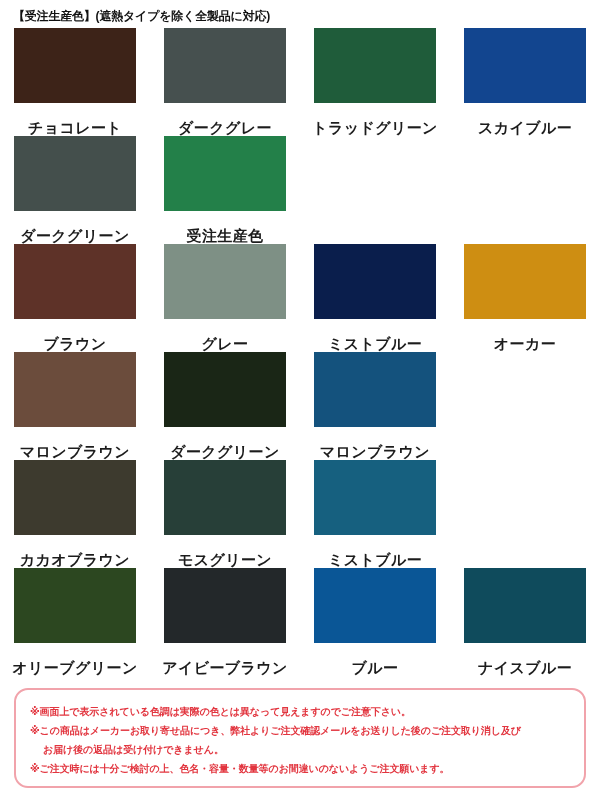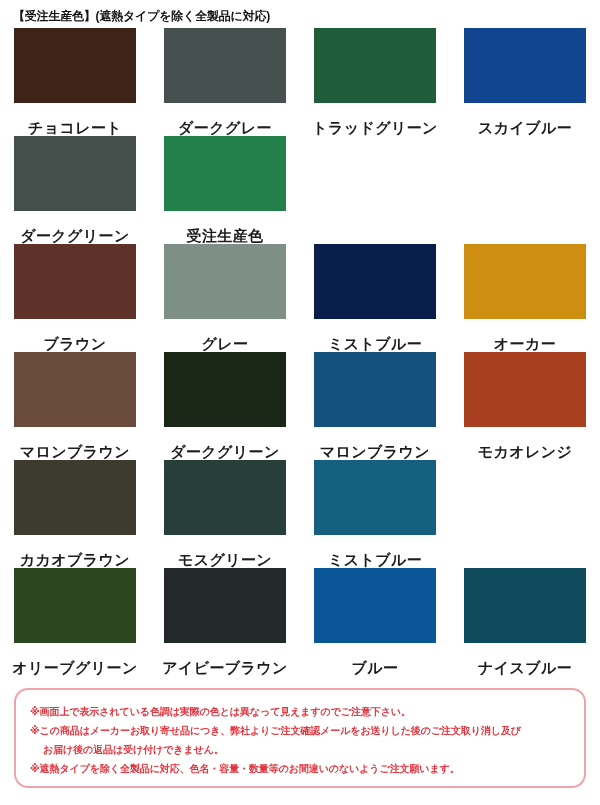--- a/index.html
+++ b/index.html
@@ -152,24 +152,20 @@
           <div class="swatch-label">マロンブラウン</div>
         </div>
         <div class="cell">
           <div class="swatch" style="background: rgb(26, 38, 22);"></div>
           <div class="swatch-label">ダークグリーン</div>
         </div>
         <div class="cell">
           <div class="swatch" style="background: rgb(20, 82, 125);"></div>
           <div class="swatch-label">マロンブラウン</div>
         </div>
-        <div class="cell">
-          <div class="swatch" style="background: rgb(168, 64, 31);"></div>
-          <div class="swatch-label">モカオレンジ</div>
-        </div>
       </div>
       <div class="row">
         <div class="cell">
           <div class="swatch" style="background: rgb(61, 58, 46);"></div>
           <div class="swatch-label">カカオブラウン</div>
         </div>
         <div class="cell">
           <div class="swatch" style="background: rgb(39, 63, 56);"></div>
           <div class="swatch-label">モスグリーン</div>
         </div>
@@ -195,16 +191,16 @@
           <div class="swatch" style="background: rgb(15, 75, 92);"></div>
           <div class="swatch-label">ナイスブルー</div>
         </div>
       </div>
     </div>
 
   <div class="notice" style="border-color: rgb(241, 163, 171);">
       <div class="notice-line" style="color: rgb(226, 53, 63);">※画面上で表示されている色調は実際の色とは異なって見えますのでご注意下さい。</div>
       <div class="notice-line" style="color: rgb(226, 53, 63);">※この商品はメーカーお取り寄せ品につき、弊社よりご注文確認メールをお送りした後のご注文取り消し及び</div>
       <div class="notice-line indent" style="color: rgb(226, 53, 63);">お届け後の返品は受け付けできません。</div>
-      <div class="notice-line" style="color: rgb(226, 53, 63);">※遮熱タイプを除く全製品に対応、色名・容量・数量等のお間違いのないようご注文願います。</div>
+      <div class="notice-line" style="color: rgb(226, 53, 63);">※ご注文時には十分ご検討の上、色名・容量・数量等のお間違いのないようご注文願います。</div>
     </div>
 
 </div>
 
 </body></html>

